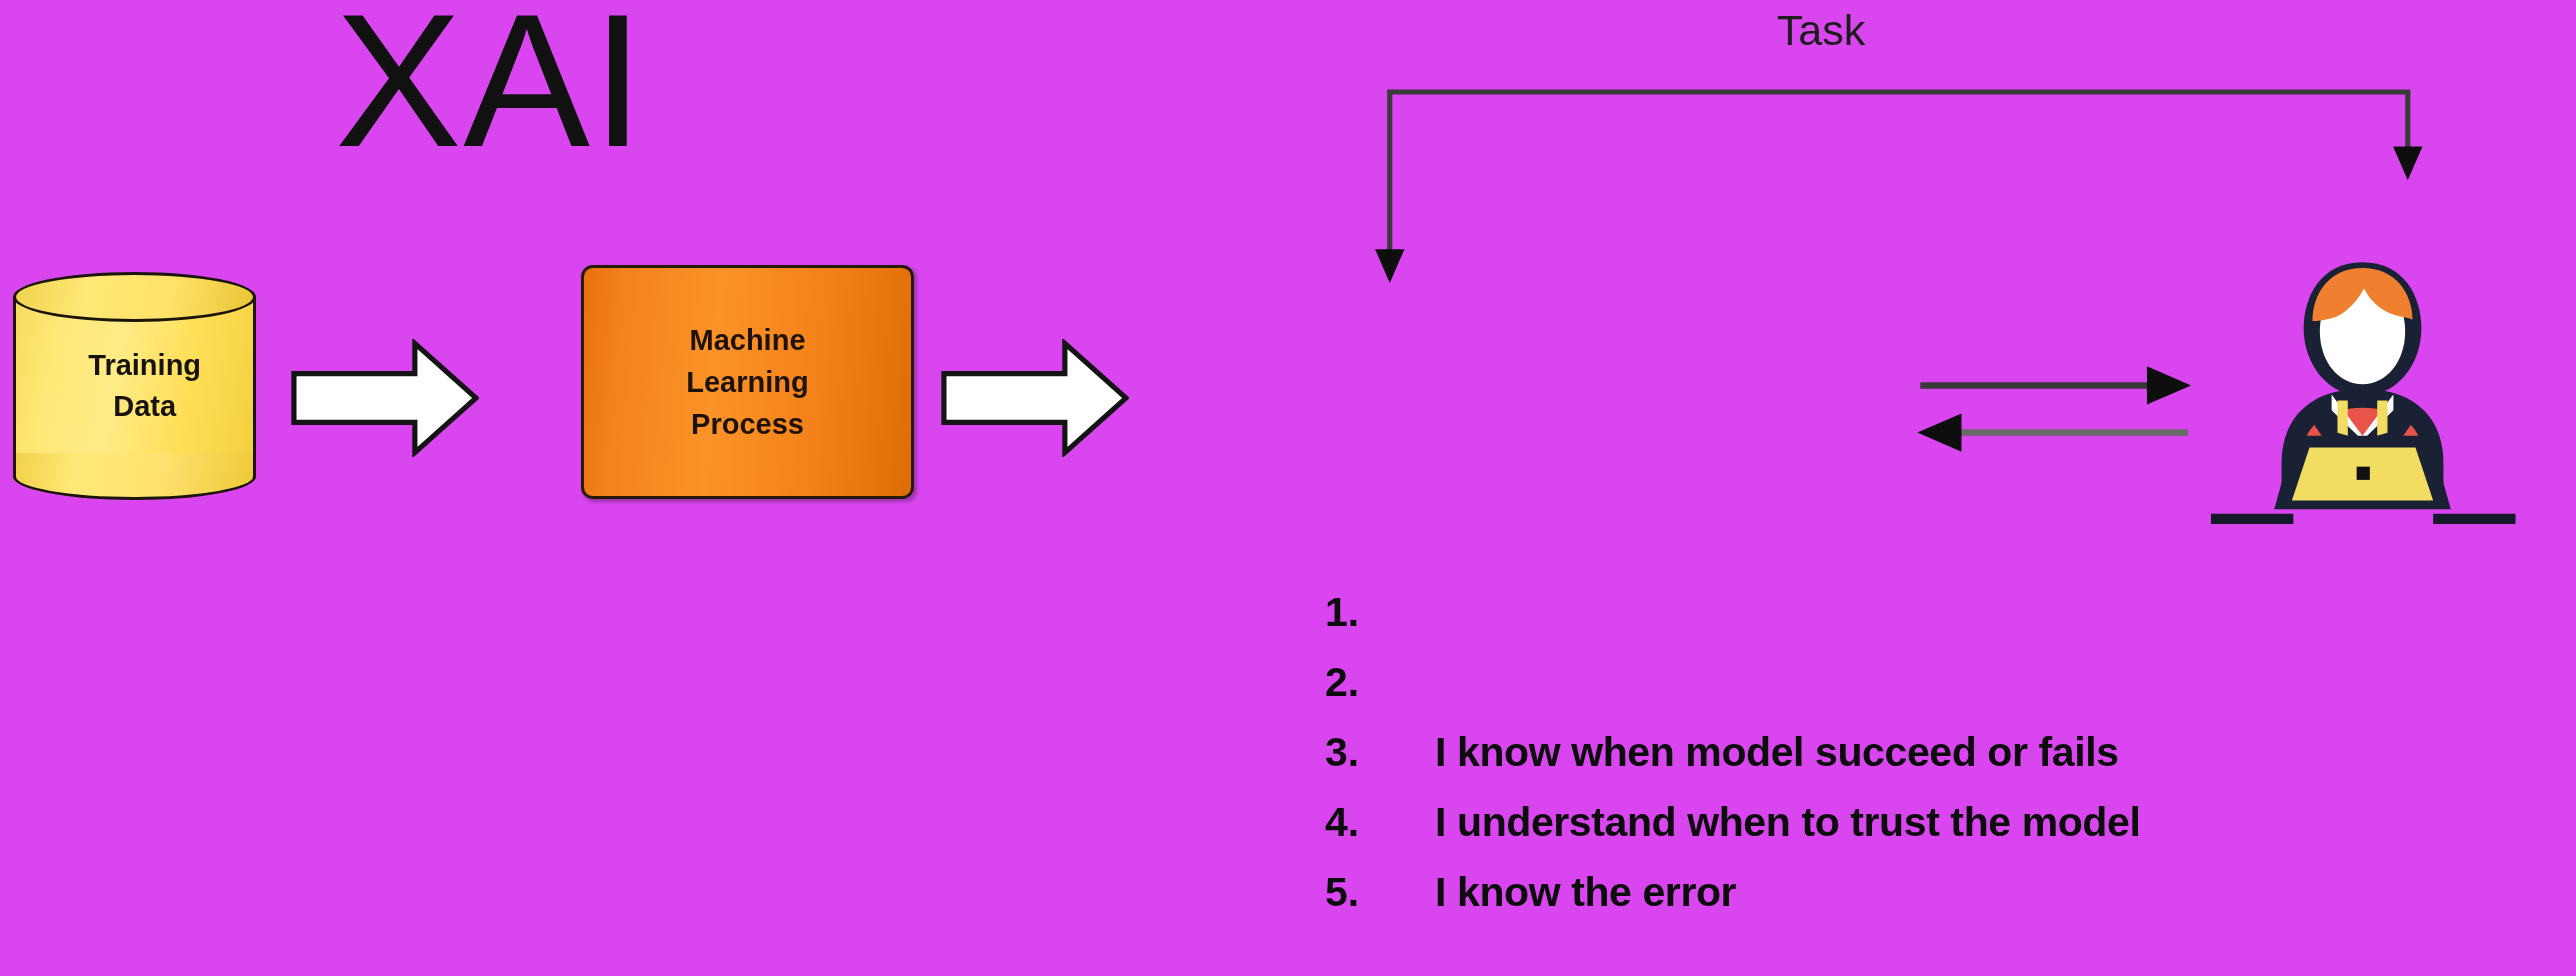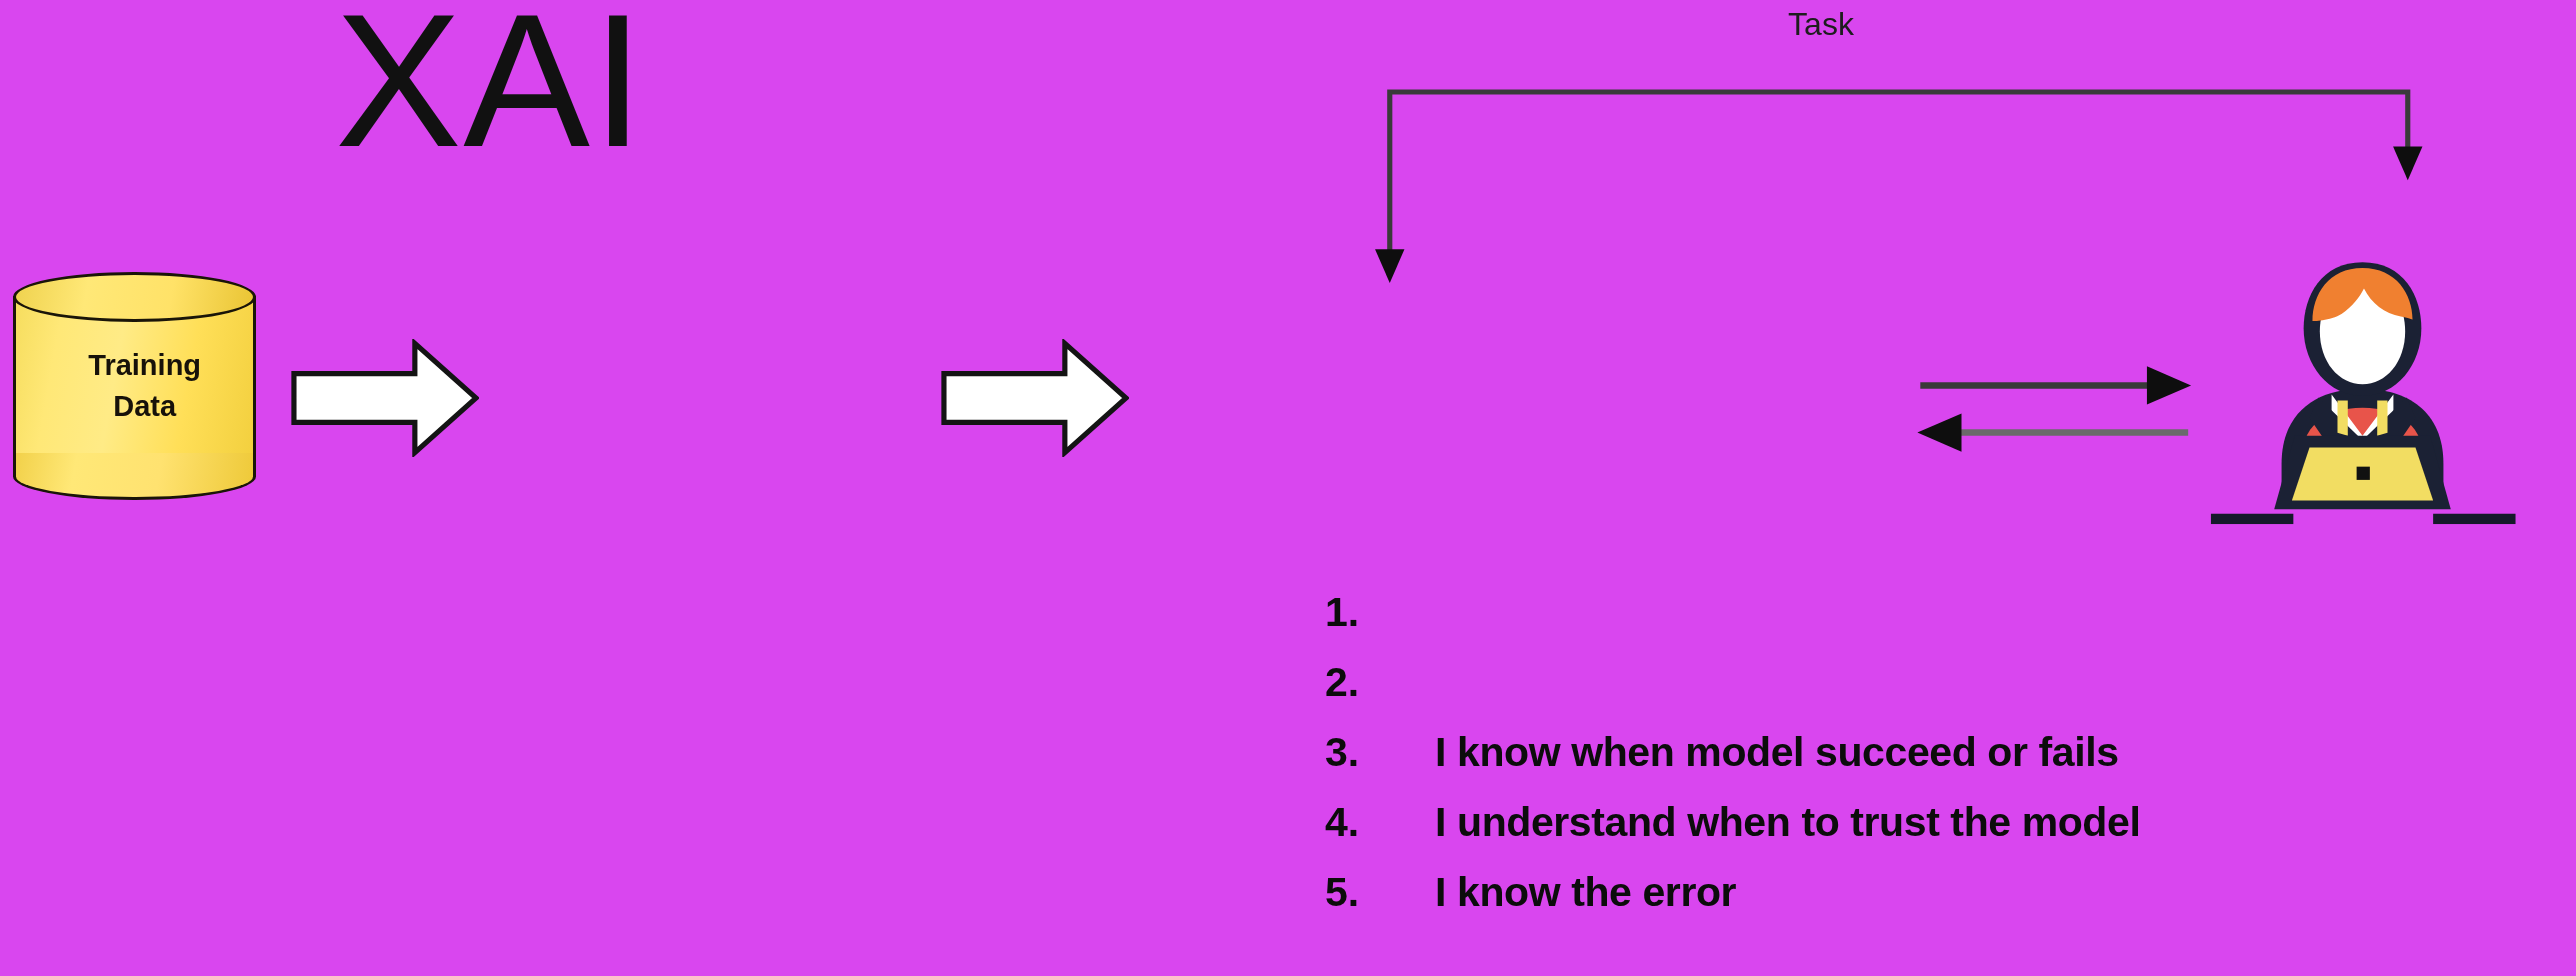--- a/index.html
+++ b/index.html
@@ -101,21 +101,21 @@
   .gold-box .box-label{
     font-size:29px;line-height:1.45;font-weight:500;color:#1d1204;text-align:center;
   }
 
   
   #task-arrow{left:1340px;top:70px;width:1119px;height:213px;}
   #task-arrow svg{display:block;width:100%;height:100%;}
   #task-label{
     left:1755px;top:5.9px;width:132px;
     text-align:center;
-    font-size:32px;font-weight:400;color:#1d1d1d;
+    font-size:43px;font-weight:400;color:#1d1d1d;
   }
 
   
   #bidir-arrows{left:1910px;top:350px;width:287px;height:118px;}
   #bidir-arrows svg{display:block;width:100%;height:100%;}
 
   
   #person-icon{left:2208px;top:243px;width:309px;height:309px;}
   #person-icon svg{display:block;width:100%;height:100%;}
 
@@ -155,20 +155,27 @@
       <span>Data</span>
     </div>
   </div>
 
   <div class="abs block-arrow" id="arrow-1">
     <svg viewBox="0 0 255 160" xmlns="http://www.w3.org/2000/svg">
       <path d="M4 47 L168 47 L168 6 L251 80 L168 154 L168 113 L4 113 Z" fill="#ffffff" stroke="#141414" stroke-width="7" stroke-linejoin="miter"></path>
     </svg>
   </div>
 
+  <div class="abs" id="ml-box">
+    <div class="box-label">
+      <div>Machine</div>
+      <div>Learning</div>
+      <div>Process</div>
+    </div>
+  </div>
 
   <div class="abs block-arrow" id="arrow-2">
     <svg viewBox="0 0 255 160" xmlns="http://www.w3.org/2000/svg">
       <path d="M4 47 L168 47 L168 6 L251 80 L168 154 L168 113 L4 113 Z" fill="#ffffff" stroke="#141414" stroke-width="7" stroke-linejoin="miter"></path>
     </svg>
   </div>
 
 
 
   <div class="abs" id="task-arrow">

